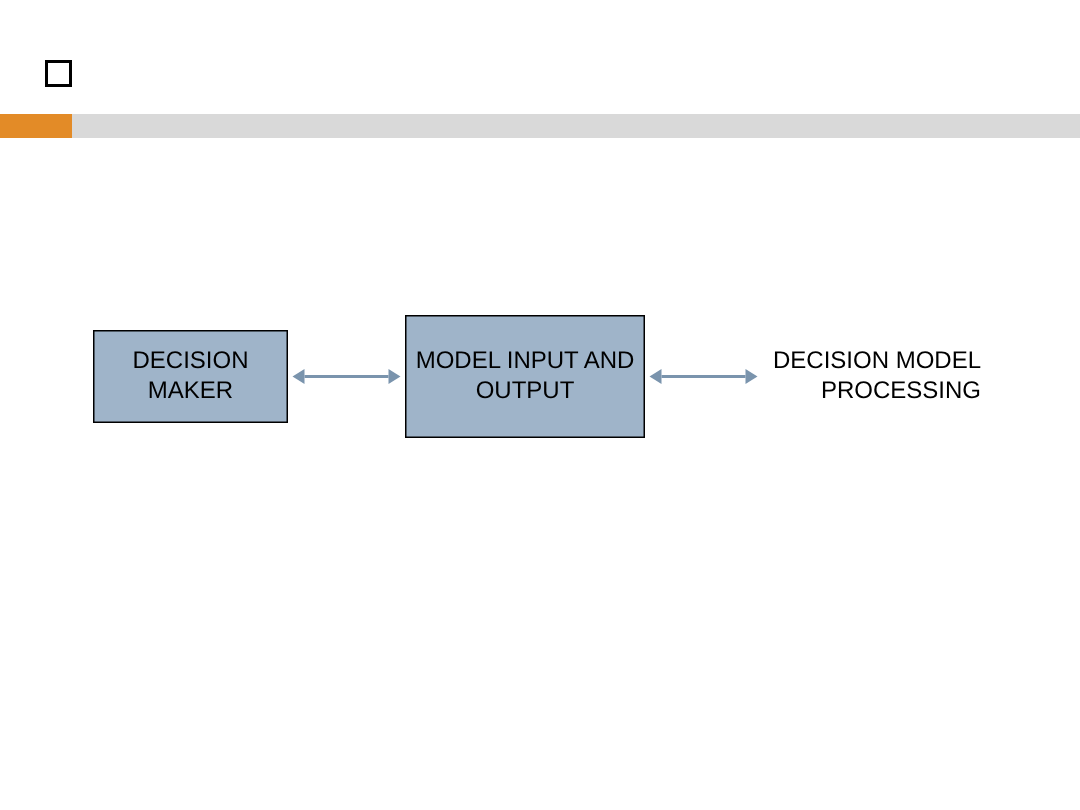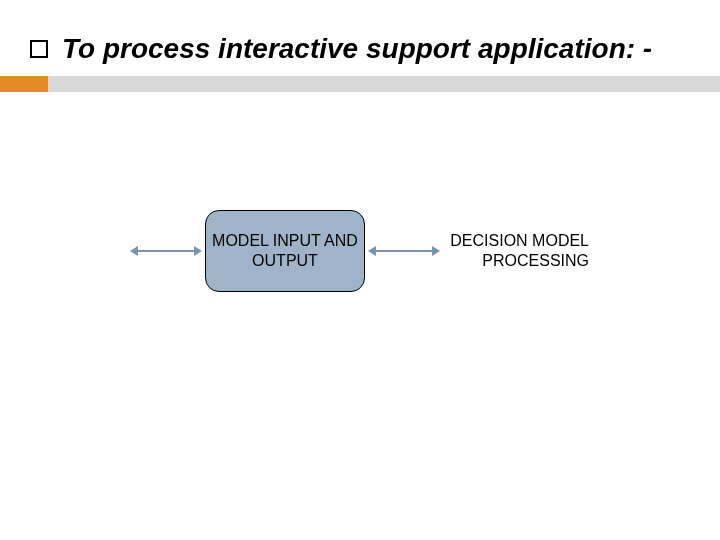--- a/index.html
+++ b/index.html
@@ -72,21 +72,20 @@
   }
   .node-plain {
     
   }
   .node-left {
     width: 130px;
   }
   .node-mid {
     width: 160px;
     padding: 20px 6px;
-    border-radius: 14px;
   }
   .node-right {
     width: 150px;
     text-align: right;
   }
   .connector {
     position: relative;
     width: 70px;
     height: 2px;
     margin: 0 4px;
@@ -118,30 +117,30 @@
     height: 2px;
     transform: translateY(-50%);
     background: currentColor;
   }
 </style>
 </head>
 <body>
 
 <div class="heading-row">
   <div class="bullet"></div>
-  <div class="heading-text">To process interactive support application: -</div>
 </div>
 
 <div class="accent-bar">
   <div class="accent-orange" style="background:#e38b27"></div>
   <div class="accent-gray" style="background:#d9d9d9"></div>
 </div>
 
 <div class="diagram">
 
+  <div class="node node-filled node-left" style="background:#9fb4c9">DECISION MAKER</div>
 
   <div class="connector" style="color:#7a94ad">
     <div class="connector-line"></div>
   </div>
 
   <div class="node node-filled node-mid" style="background:#9fb4c9">MODEL INPUT AND OUTPUT</div>
 
   <div class="connector" style="color:#7a94ad">
     <div class="connector-line"></div>
   </div>

